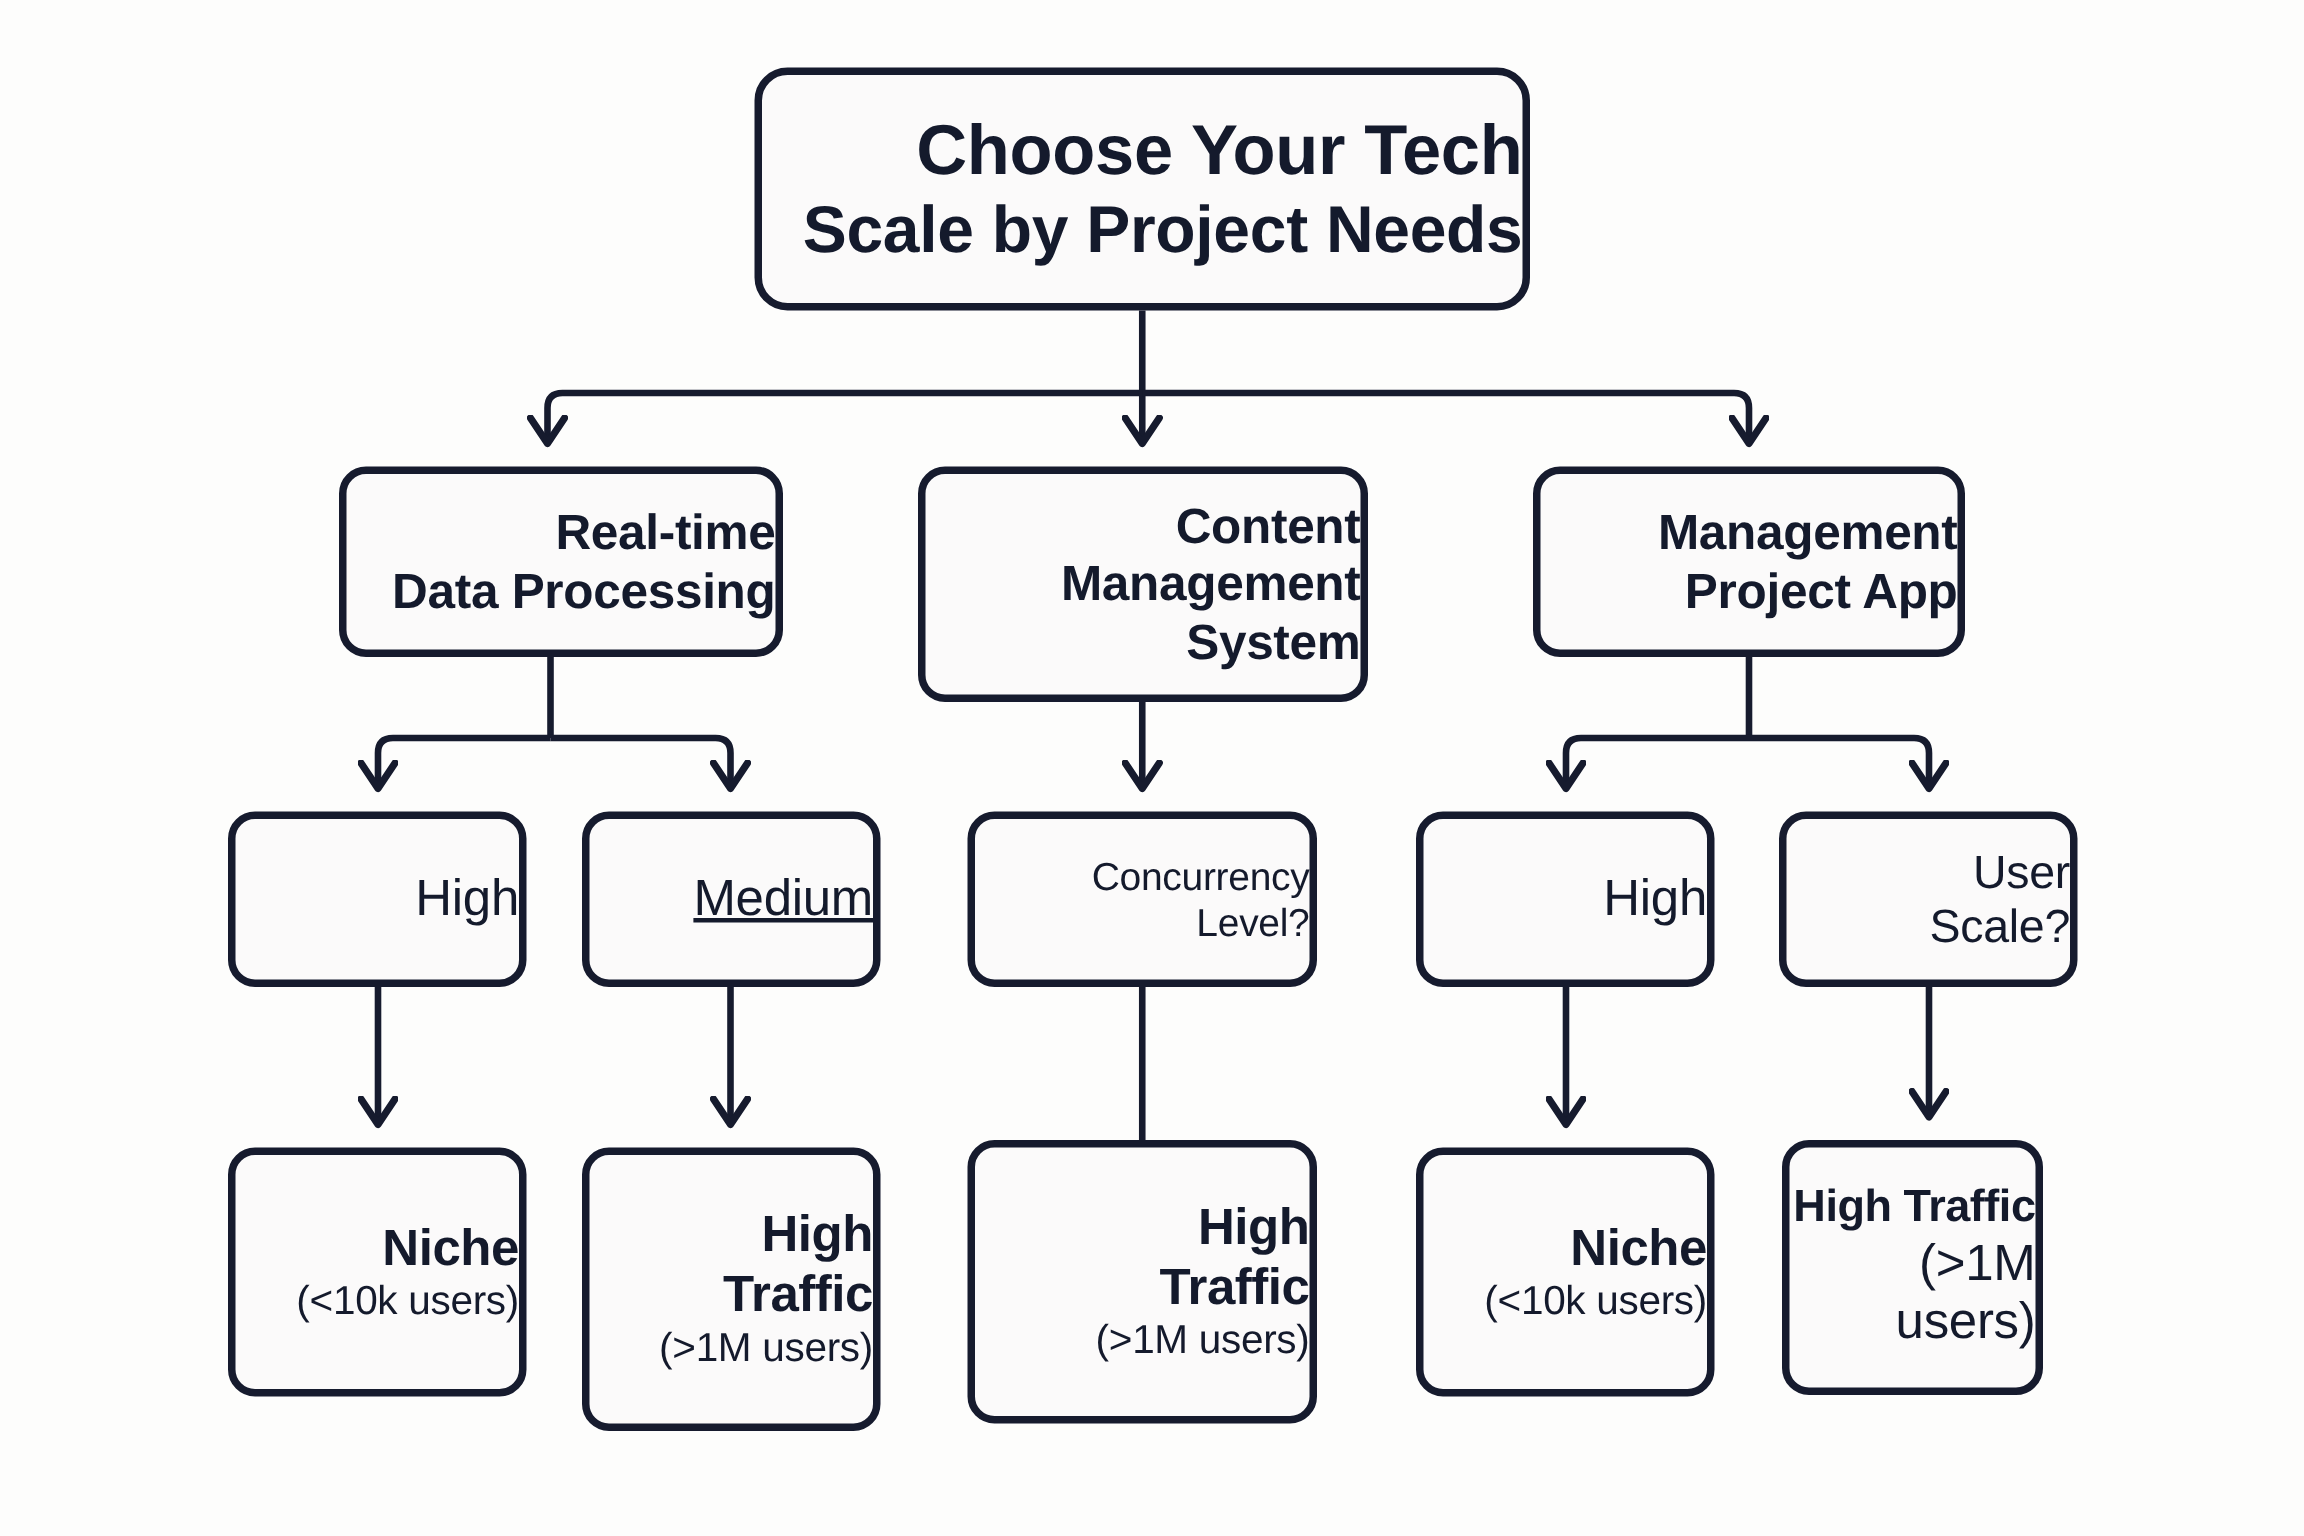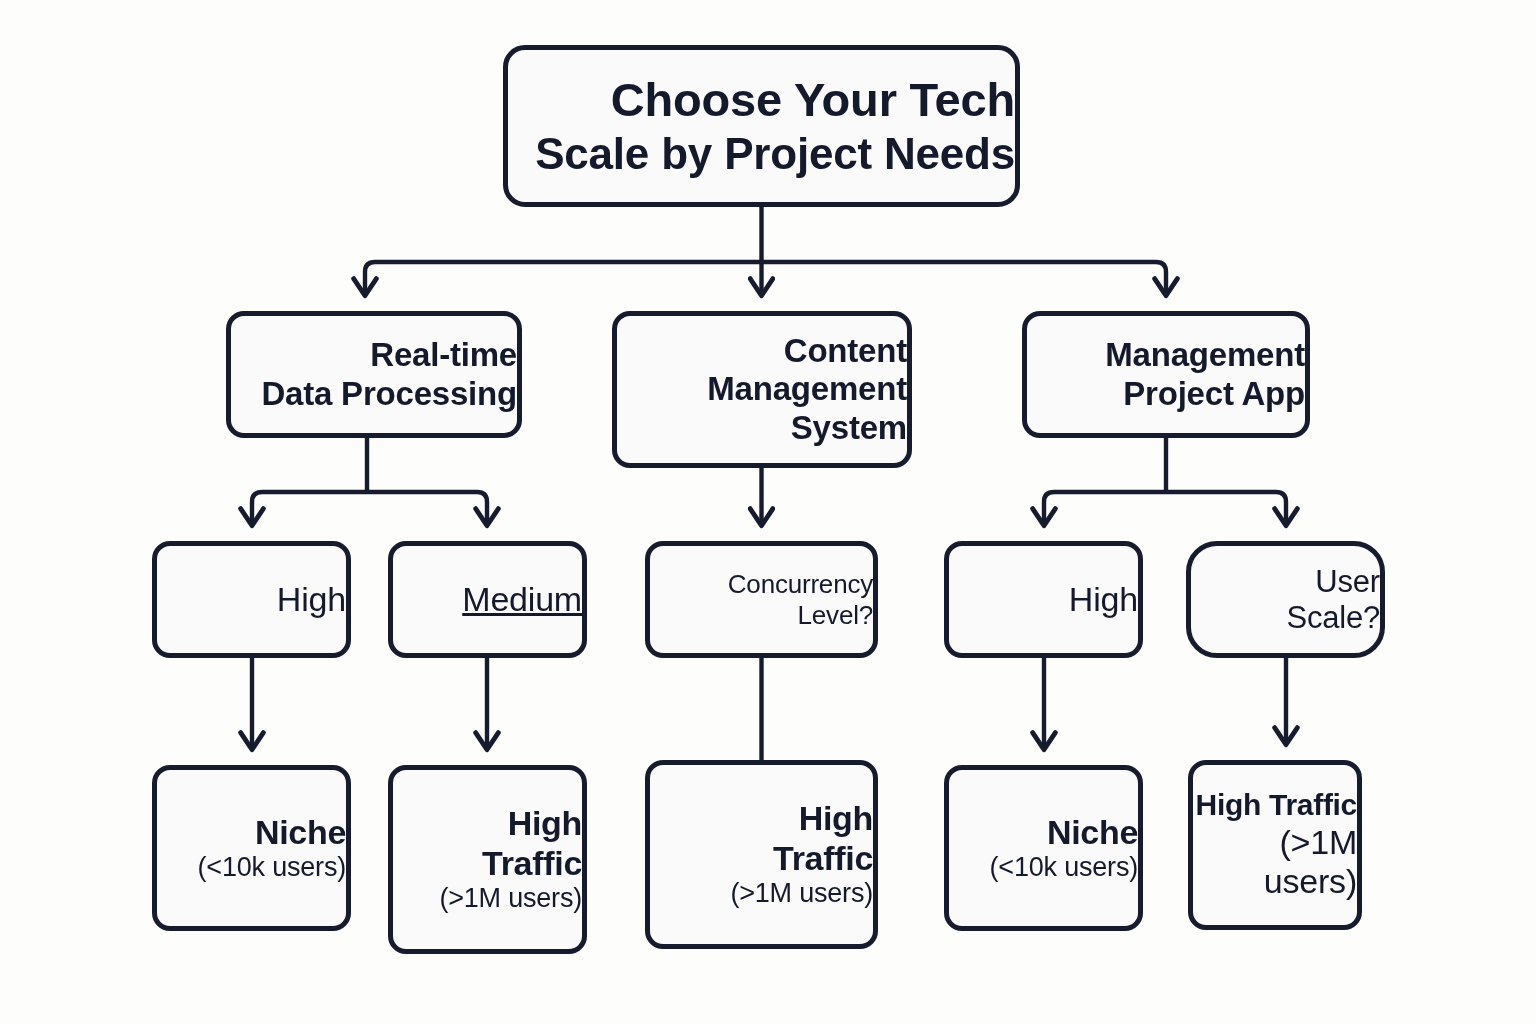--- a/index.html
+++ b/index.html
@@ -71,21 +71,21 @@
   
   .lvl3 .ln {
     font-size: 34px;
     font-weight: 400;
     letter-spacing: -0.2px;
   }
   #n-rt-high  { left: 152px;  top: 541px; width: 199px; height: 117px; }
   #n-rt-med   { left: 388px;  top: 541px; width: 199px; height: 117px; text-decoration: underline; }
   #n-cms-conc { left: 645px;  top: 541px; width: 233px; height: 117px; }
   #n-lw-high  { left: 944px;  top: 541px; width: 199px; height: 117px; }
-  #n-lw-scale { left: 1186px; top: 541px; width: 199px; height: 117px; border-radius: 31px; }
+  #n-lw-scale { left: 1186px; top: 541px; width: 199px; height: 117px; }
   #n-cms-conc .ln { font-size: 26px; }
   #n-lw-scale .ln { font-size: 31px; }
   
   .leaf .big {
     font-size: 34px;
     font-weight: 700;
     letter-spacing: -0.3px;
   }
   .leaf .small {
     font-size: 27px;

